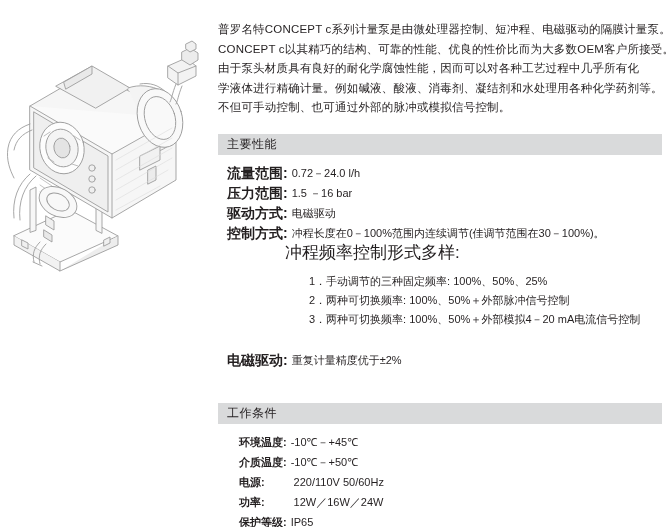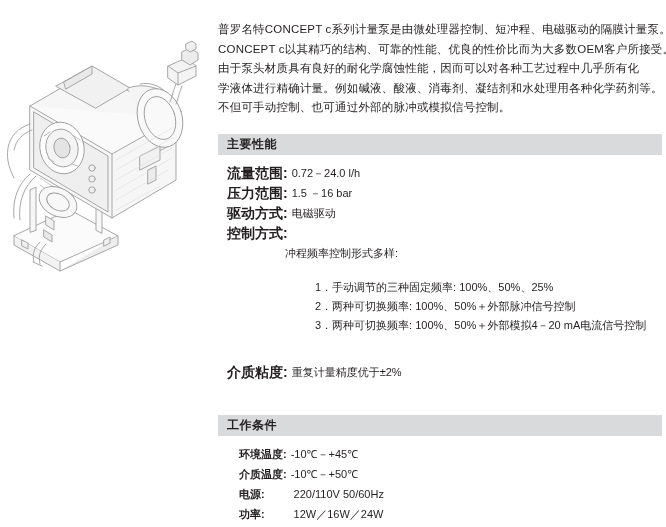--- a/index.html
+++ b/index.html
@@ -46,21 +46,21 @@
   .section { margin-top: 14px; }
   .section-bar {
     background: #d9dadb;
     height: 21px;
     display: flex;
     align-items: center;
     padding-left: 9px;
   }
   .section-bar .title {
     font-size: 12px;
-    font-weight: bold;
+    font-weight: normal;
     color: #231f20;
     letter-spacing: 0.5px;
   }
 
   .section-body {
     padding: 9px 0 0 9px;
     font-size: 11px;
     line-height: 18px;
   }
 
@@ -78,27 +78,27 @@
     line-height: 18px;
   }
   .spec-value {
     font-size: 11px;
     line-height: 18px;
     padding-left: 4px;
     white-space: nowrap;
   }
 
   .sub-line {
-    font-size: 11px;
+    font-size: 17px;
     line-height: 18px;
     padding-left: 58px;
     white-space: nowrap;
   }
   .sub-list {
-    margin: 16px;
+    margin: 10px;
     padding: 0;
     list-style: none;
   }
   .sub-list li {
     font-size: 11px;
     line-height: 19px;
     padding-left: 72px;
     white-space: nowrap;
   }
   .gap { height: 12px; }
@@ -228,34 +228,35 @@
           <span class="spec-value">1.5 －16 bar</span>
         </div>
 
         <div class="spec-row">
           <span class="spec-label">驱动方式:</span>
           <span class="spec-value">电磁驱动</span>
         </div>
 
         <div class="spec-row">
           <span class="spec-label">控制方式:</span>
+          <span class="spec-value">冲程长度在0－100%范围内连续调节(佳调节范围在30－100%)。</span>
         </div>
 
         <div class="sub-line">冲程频率控制形式多样:</div>
 
         <ul class="sub-list">
           <li>1．手动调节的三种固定频率: 100%、50%、25%</li>
           <li>2．两种可切换频率: 100%、50%＋外部脉冲信号控制</li>
           <li>3．两种可切换频率: 100%、50%＋外部模拟4－20 mA电流信号控制</li>
         </ul>
 
         <div class="gap"></div>
 
         <div class="spec-row">
-          <span class="spec-label">介质粘度:</span>
+          <span class="spec-label">电磁驱动:</span>
           <span class="spec-value">重复计量精度优于±2%</span>
         </div>
       </div>
     </div>
 
     <div class="section" style="margin-top:34px">
       <div class="section-bar">
         <span class="title">工作条件</span>
       </div>
       <div class="section-body">

